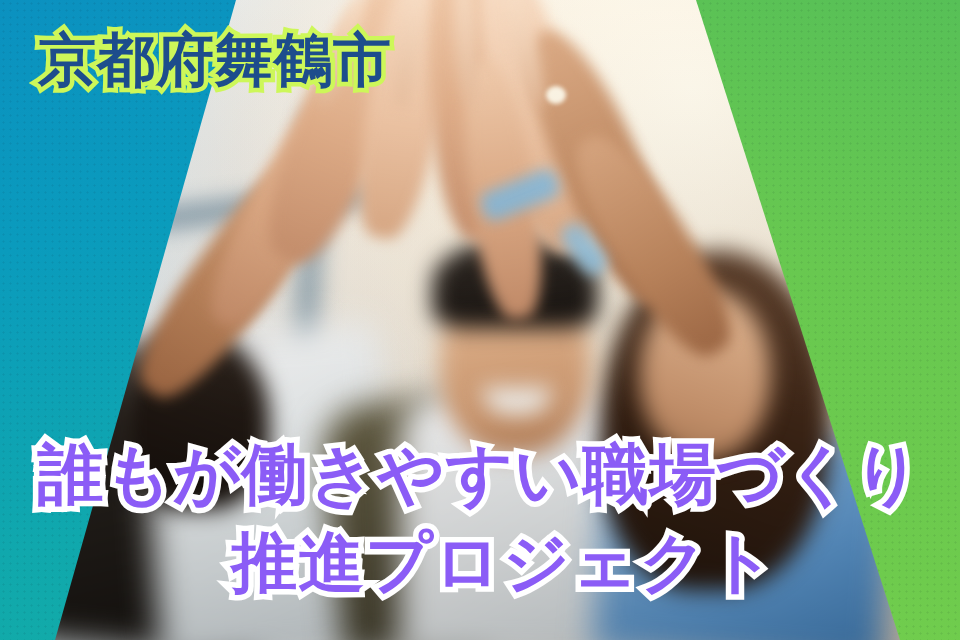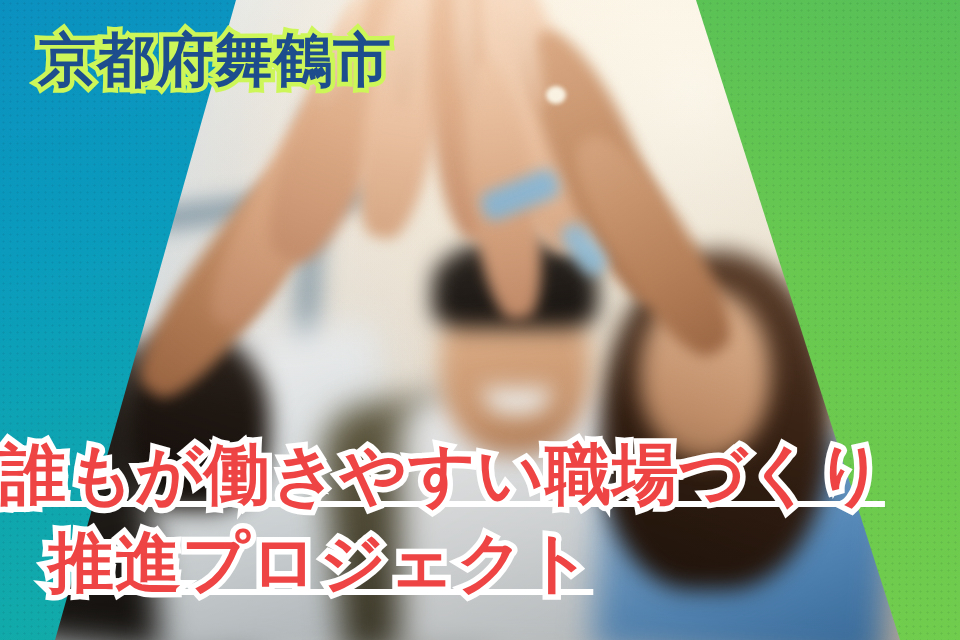--- a/index.html
+++ b/index.html
@@ -108,26 +108,26 @@
   .city{
     position:absolute; left:38px; top:22px;
     font-size:58px; font-weight:700; letter-spacing:1px;
     color:#1d4d8c;
     -webkit-text-stroke:9px #cdf759;
     paint-order:stroke fill;
     white-space:nowrap;
   }
   .headline{
     position:absolute; left:0; right:0; top:438px;
-    color:#ef4444;
+    text-align:center;
+    color:#8b5cf6;
     font-weight:700;
     -webkit-text-stroke:11px #ffffff;
     paint-order:stroke fill;
     line-height:1.12;
-    text-decoration:underline;
   }
   .hl-1{ font-size:66px; letter-spacing:1px; display:block; }
   .hl-2{ font-size:66px; letter-spacing:1px; display:block; margin-top:14px;margin-left:48px; }
 </style>
 </head>
 <body>
 
 <div id="banner">
 
   <div class="photo">

